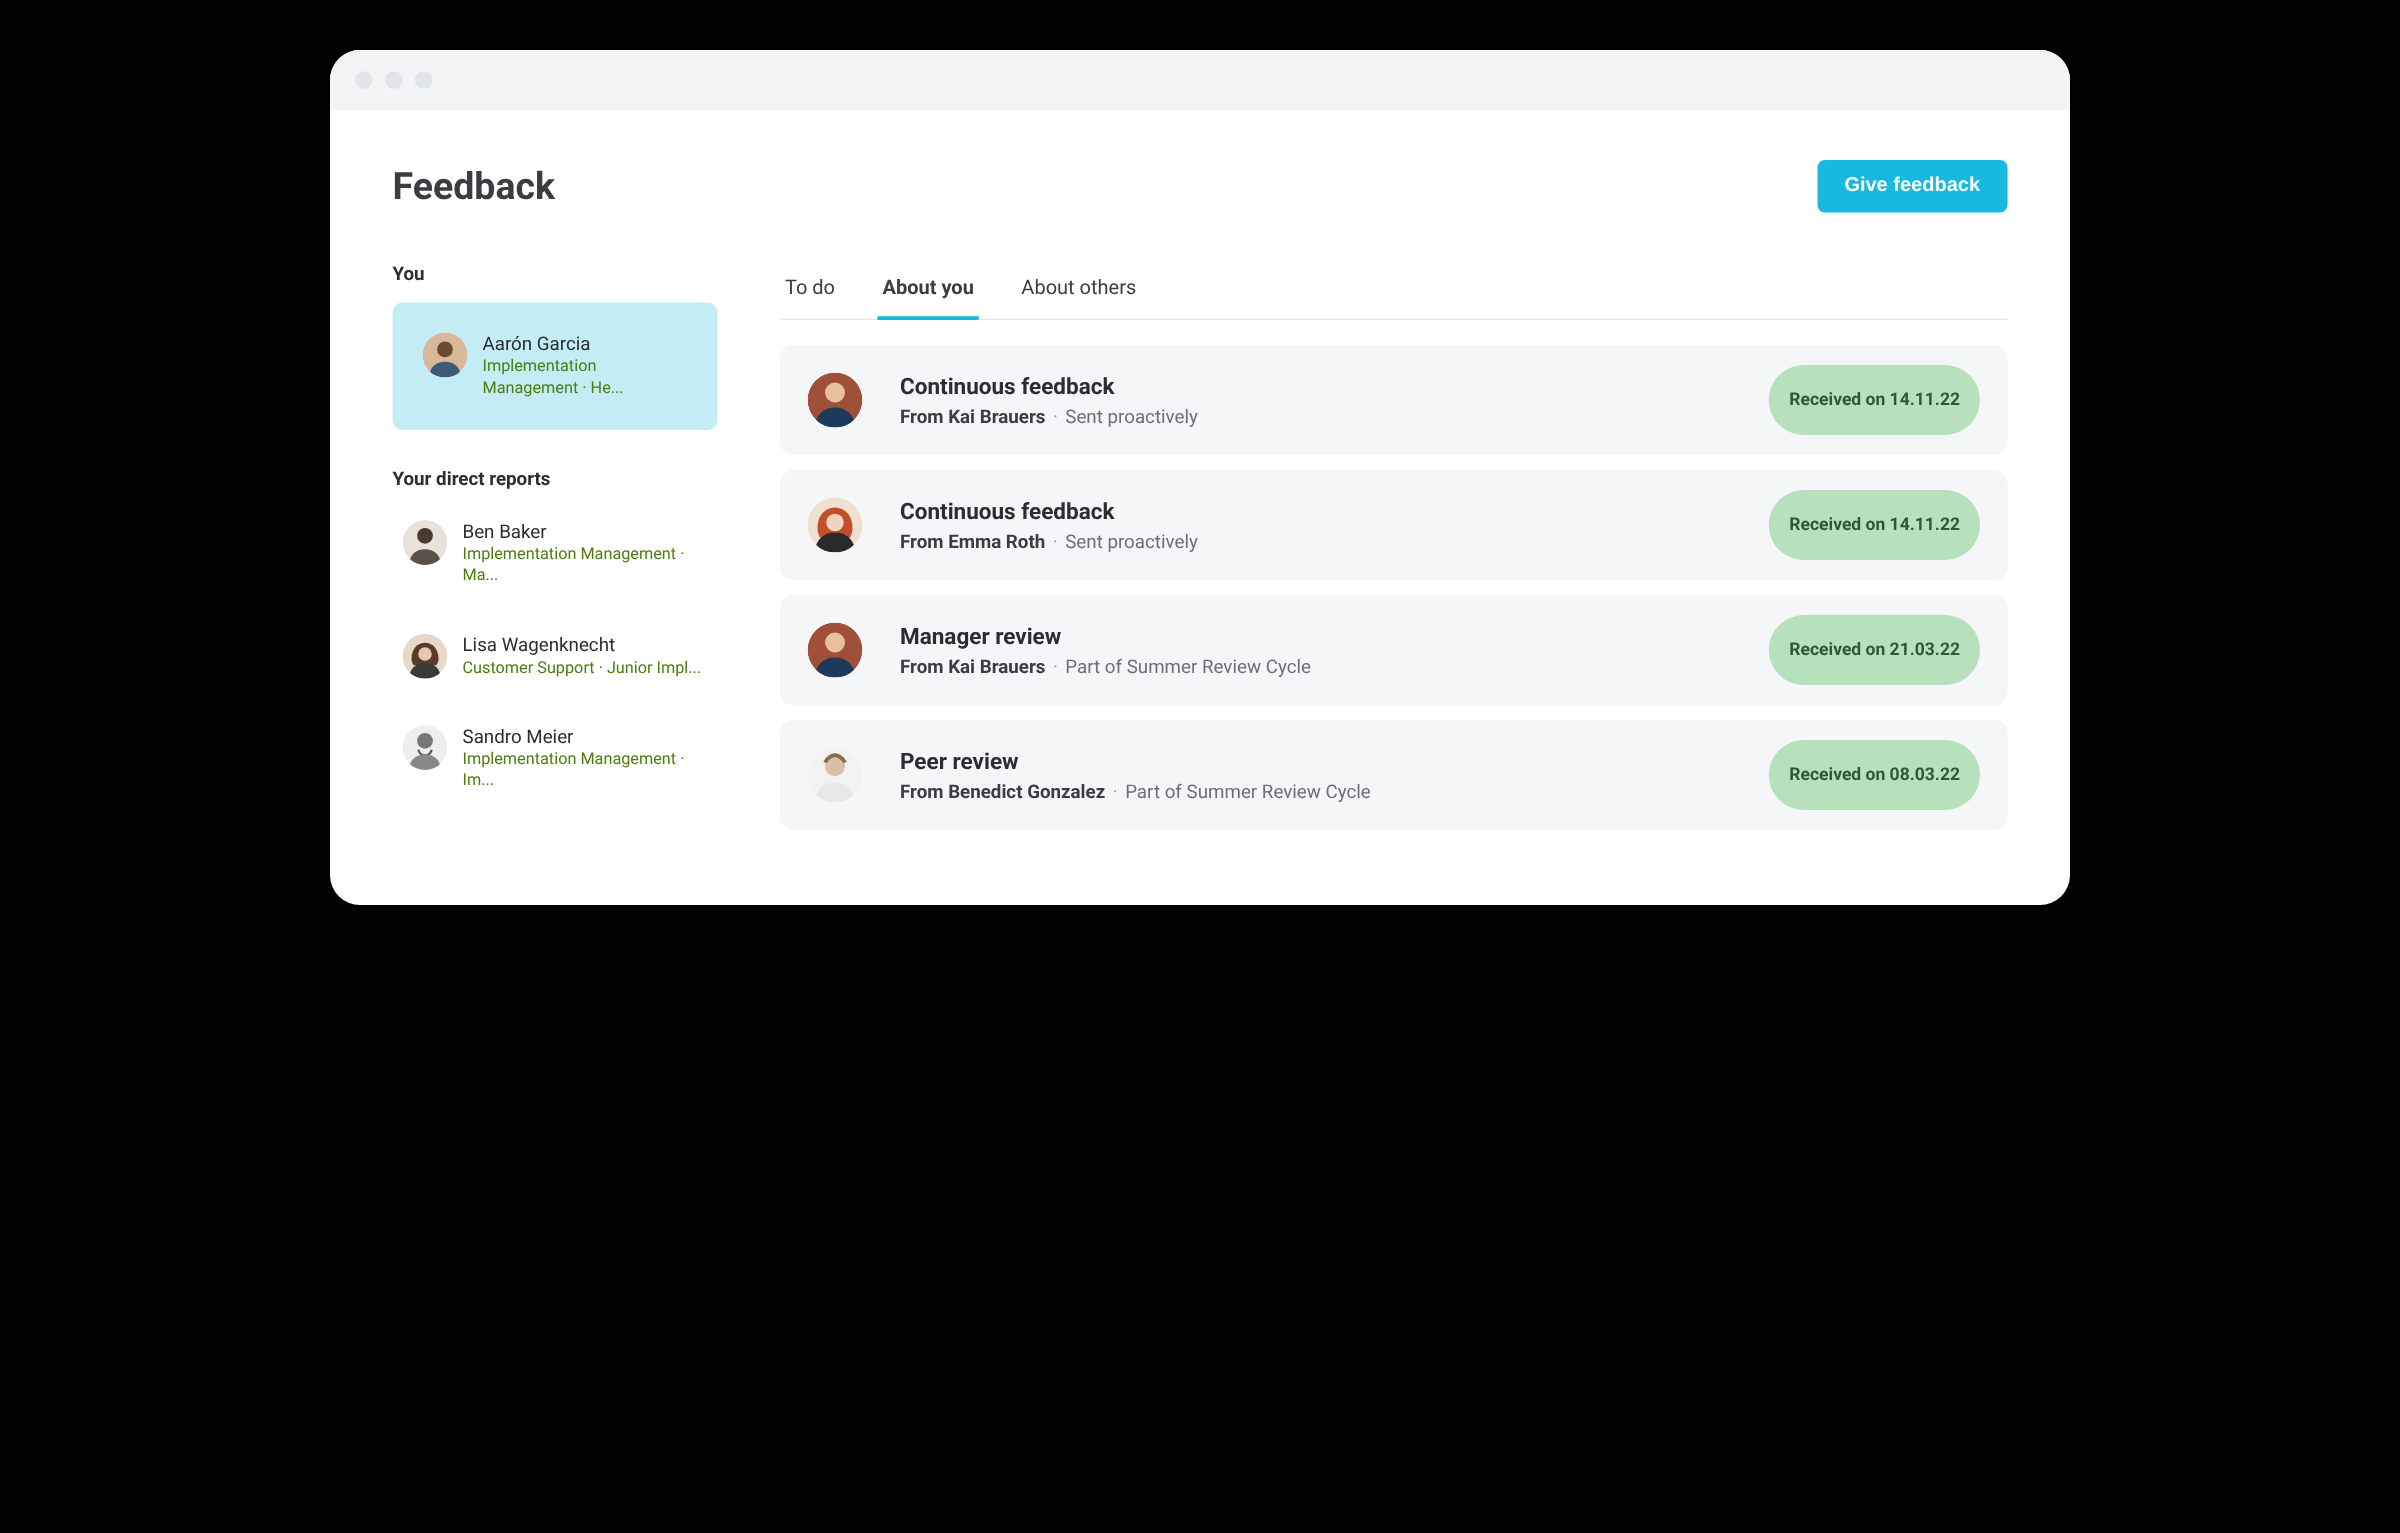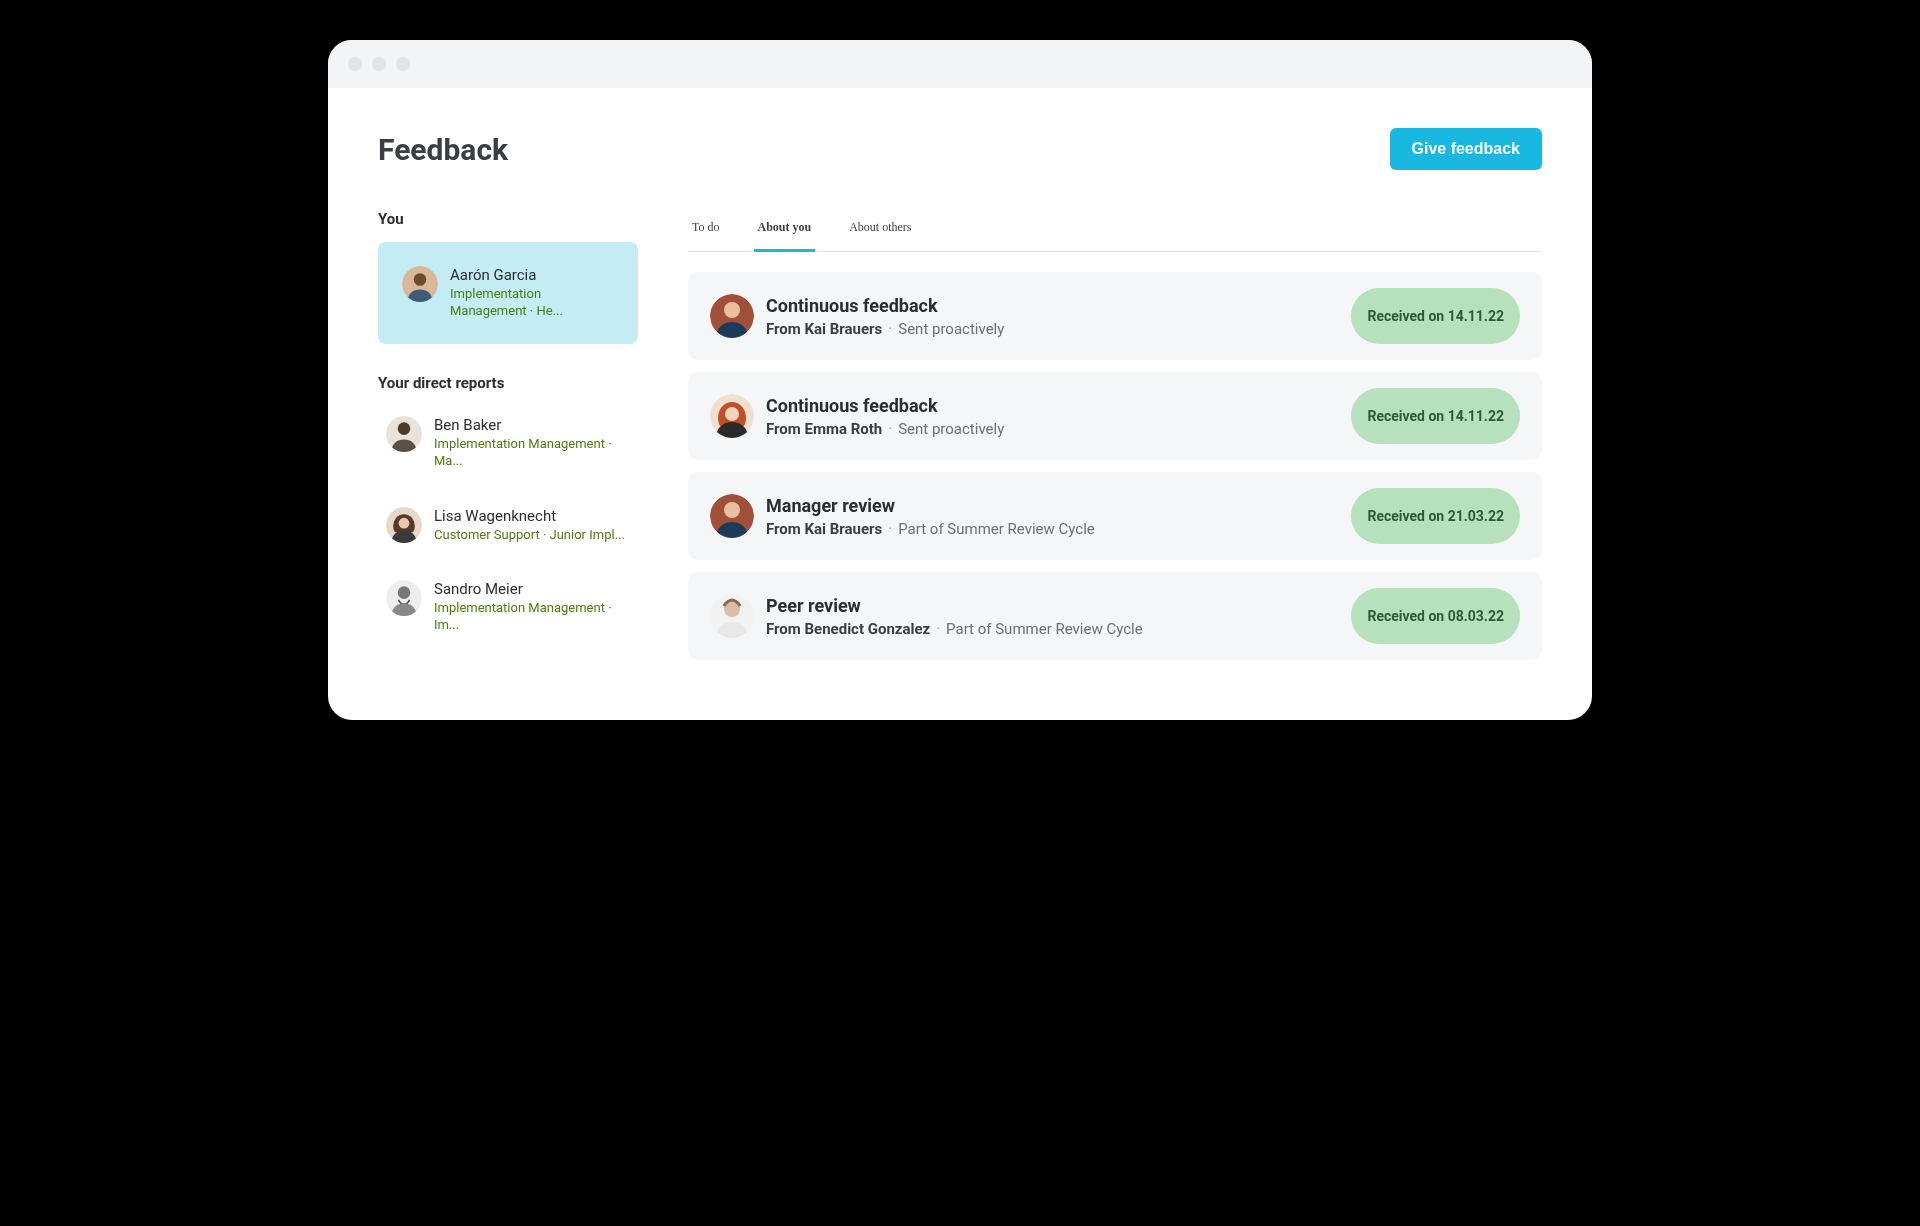--- a/index.html
+++ b/index.html
@@ -6,21 +6,21 @@
   body {
     font-family: -apple-system, BlinkMacSystemFont, "Segoe UI", Roboto, Helvetica, Arial, sans-serif;
     background: #000;
     display: flex;
     justify-content: center;
     align-items: flex-start;
     min-height: 100vh;
     padding: 40px 0;
   }
   .window {
-    width: 1264px;
+    width: 1392px;
     background: #fff;
     border-radius: 24px;
     overflow: hidden;
     box-shadow: 0 10px 40px rgba(0,0,0,0.5);
   }
   .titlebar {
     height: 48px;
     background: #f2f4f6;
     display: flex;
     align-items: center;
@@ -109,39 +109,38 @@
   .spacer { height: 30px; }
   .main { flex: 1; }
   .tabs {
     display: flex;
     gap: 30px;
     border-bottom: 1px solid #e4e7ea;
     margin-bottom: 20px;
   }
   .tab {
     padding: 10px 4px 14px 4px;
-    font-size: 12px;
+    font-size: 16px;
     color: #3a3d42;
     cursor: pointer;
     border-bottom: 3px solid transparent;
     margin-bottom: -1px;
-    font-family: Liberation Serif, serif;
   }
   .tab.active {
     font-weight: 700;
     border-bottom-color: #18b8e0;
   }
   .feedback-list { display: flex; flex-direction: column; gap: 12px; }
   .feedback-item {
     background: #f5f6f7;
     border-radius: 10px;
     padding: 16px 22px;
     display: flex;
     align-items: center;
-    gap: 12px;
+    gap: 30px;
     cursor: pointer;
   }
   .fb-avatar {
     width: 44px;
     height: 44px;
     border-radius: 50%;
     flex-shrink: 0;
     overflow: hidden;
   }
   .fb-avatar svg { width: 100%; height: 100%; }

